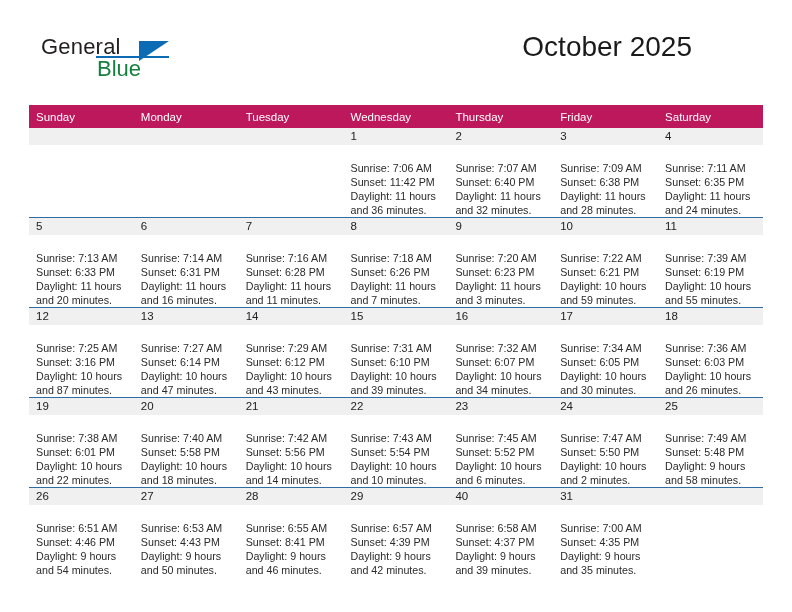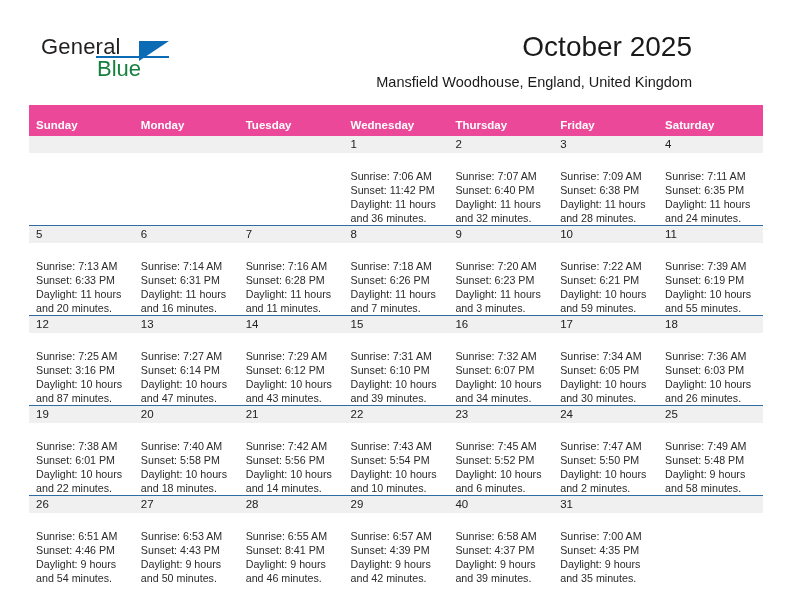--- a/index.html
+++ b/index.html
@@ -100,26 +100,26 @@
   .calendar {
     position: absolute;
     left: 29px;
     top: 105px;
     width: 734px;
     border-collapse: collapse;
     table-layout: fixed;
   }
 
   .calendar th {
-    background: #ec4899;
+    background: #be185d;
     color: #ffffff;
-    font-weight: bold;
+    font-weight: normal;
     font-size: 11.5px;
     text-align: left;
-    padding: 13px 0 5px 7px;
+    padding: 5px 0 5px 7px;
     height: 13px;
     vertical-align: middle;
   }
 
   .calendar td {
     vertical-align: top;
     padding: 0;
     border-top: 1px solid #2e6da4;
     height: 89px;
     box-sizing: border-box;
@@ -165,21 +165,20 @@
 
     <div class="brand">
       <span class="brand-general">General</span>
       <span class="brand-triangle"></span>
       <span class="brand-underline"></span>
       <span class="brand-blue">Blue</span>
     </div>
 
     <div class="title-block">
       <div class="cal-title">October 2025</div>
-      <div class="cal-subtitle">Mansfield Woodhouse, England, United Kingdom</div>
     </div>
 
   </div>
 
   <table class="calendar">
     <thead>
       <tr>
         <th>Sunday</th>
         <th>Monday</th>
         <th>Tuesday</th>

